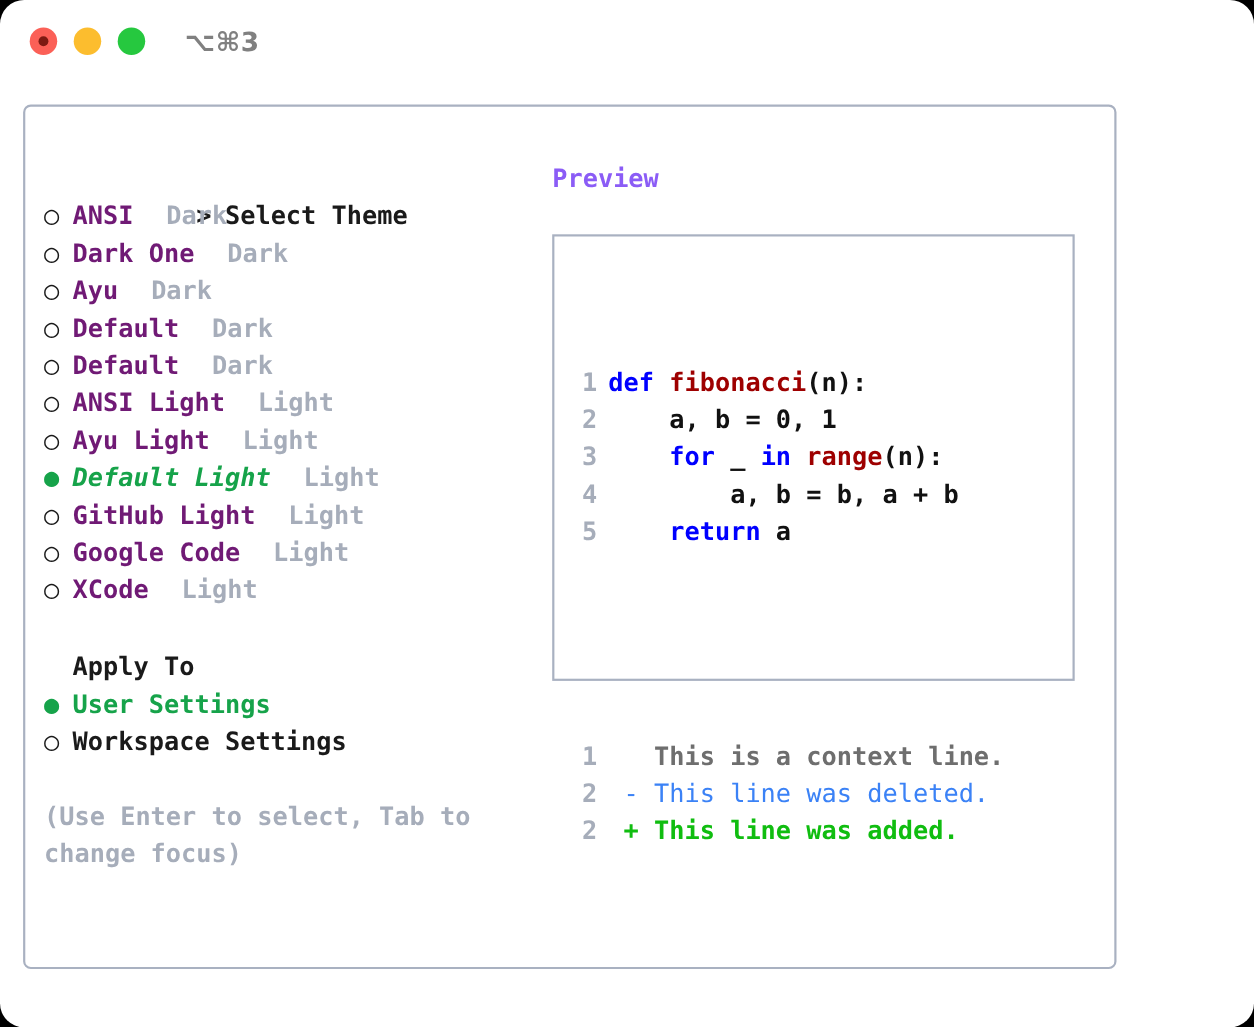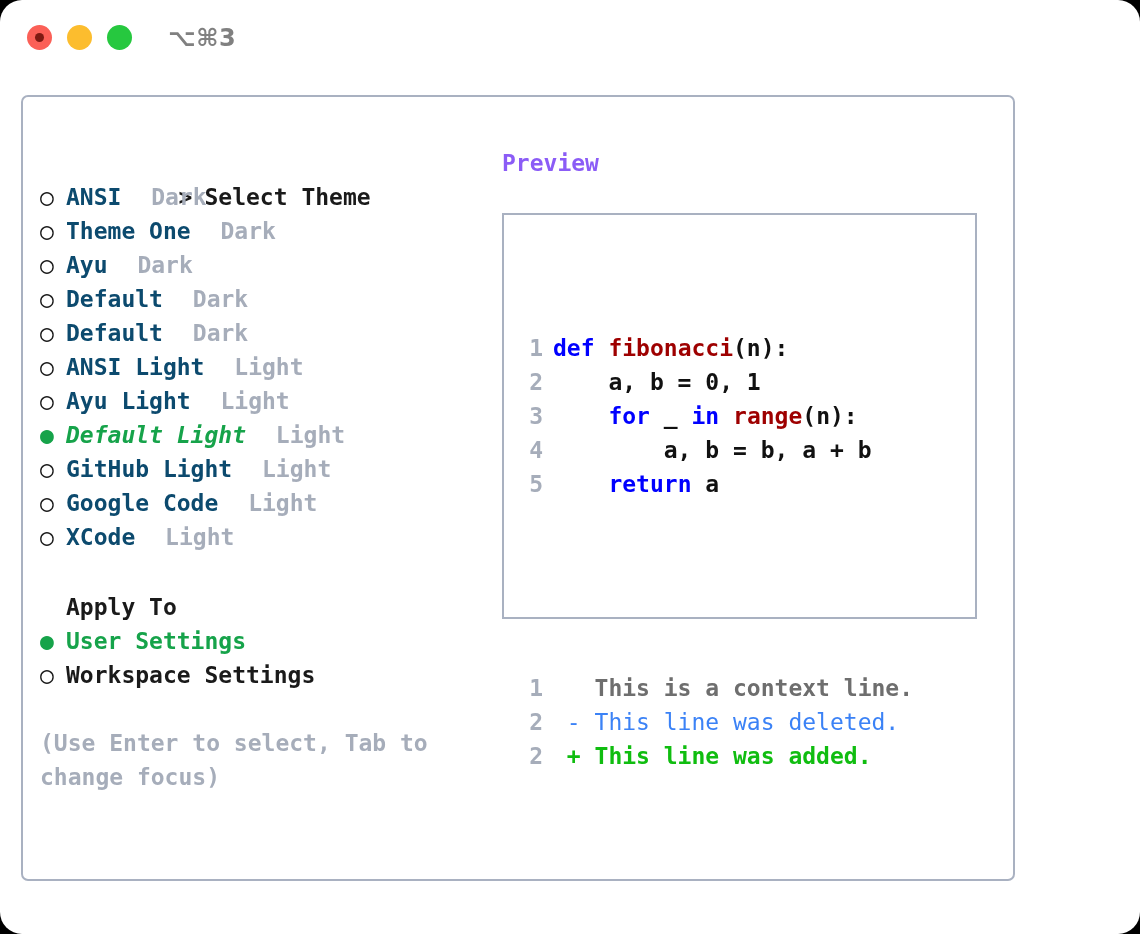--- a/index.html
+++ b/index.html
@@ -115,21 +115,21 @@
     color: #1a1a1a;
   }
   .marker-selected { color: #16a34a; }
 
   .heading-row {
     font-weight: bold;
     color: #1a1a1a;
   }
   .heading-row .marker { font-weight: bold; }
 
-  .theme-name { color: #0c4a6e; font-weight: bold; }
+  .theme-name { color: #701a75; font-weight: bold; }
   .theme-name.sel { color: #16a34a; font-style: italic; }
   .theme-mode { color: #a6adba; font-weight: bold; margin-left: 16px; }
 
   .section-gap { height: 36px; }
 
   .subheading {
     height: 34px;
     line-height: 34px;
     font-size: 23px;
     font-weight: bold;
@@ -223,21 +223,21 @@
     <div class="columns">
 
       <div class="left-col">
 
         <div class="row heading-row">
           <span class="marker">&gt;</span><span>Select Theme</span>
         </div>
 
         <div id="theme-rows">
             <div class="row"><span class="marker">○</span><span class="theme-name">ANSI</span><span class="theme-mode"> Dark</span></div>
-            <div class="row"><span class="marker">○</span><span class="theme-name">Theme One</span><span class="theme-mode"> Dark</span></div>
+            <div class="row"><span class="marker">○</span><span class="theme-name">Dark One</span><span class="theme-mode"> Dark</span></div>
             <div class="row"><span class="marker">○</span><span class="theme-name">Ayu</span><span class="theme-mode"> Dark</span></div>
             <div class="row"><span class="marker">○</span><span class="theme-name">Default</span><span class="theme-mode"> Dark</span></div>
             <div class="row"><span class="marker">○</span><span class="theme-name">Default</span><span class="theme-mode"> Dark</span></div>
             <div class="row"><span class="marker">○</span><span class="theme-name">ANSI Light</span><span class="theme-mode"> Light</span></div>
             <div class="row"><span class="marker">○</span><span class="theme-name">Ayu Light</span><span class="theme-mode"> Light</span></div>
             <div class="row"><span class="marker marker-selected">●</span><span class="theme-name sel">Default Light</span><span class="theme-mode"> Light</span></div>
             <div class="row"><span class="marker">○</span><span class="theme-name">GitHub Light</span><span class="theme-mode"> Light</span></div>
             <div class="row"><span class="marker">○</span><span class="theme-name">Google Code</span><span class="theme-mode"> Light</span></div>
             <div class="row"><span class="marker">○</span><span class="theme-name">XCode</span><span class="theme-mode"> Light</span></div>
           </div>

